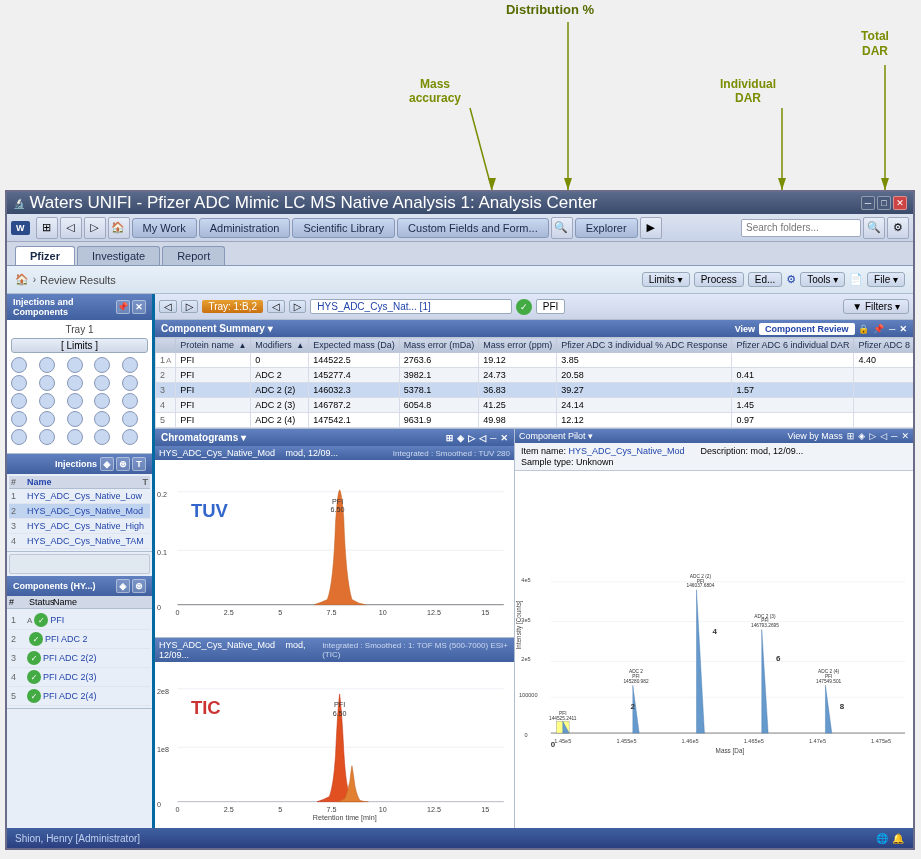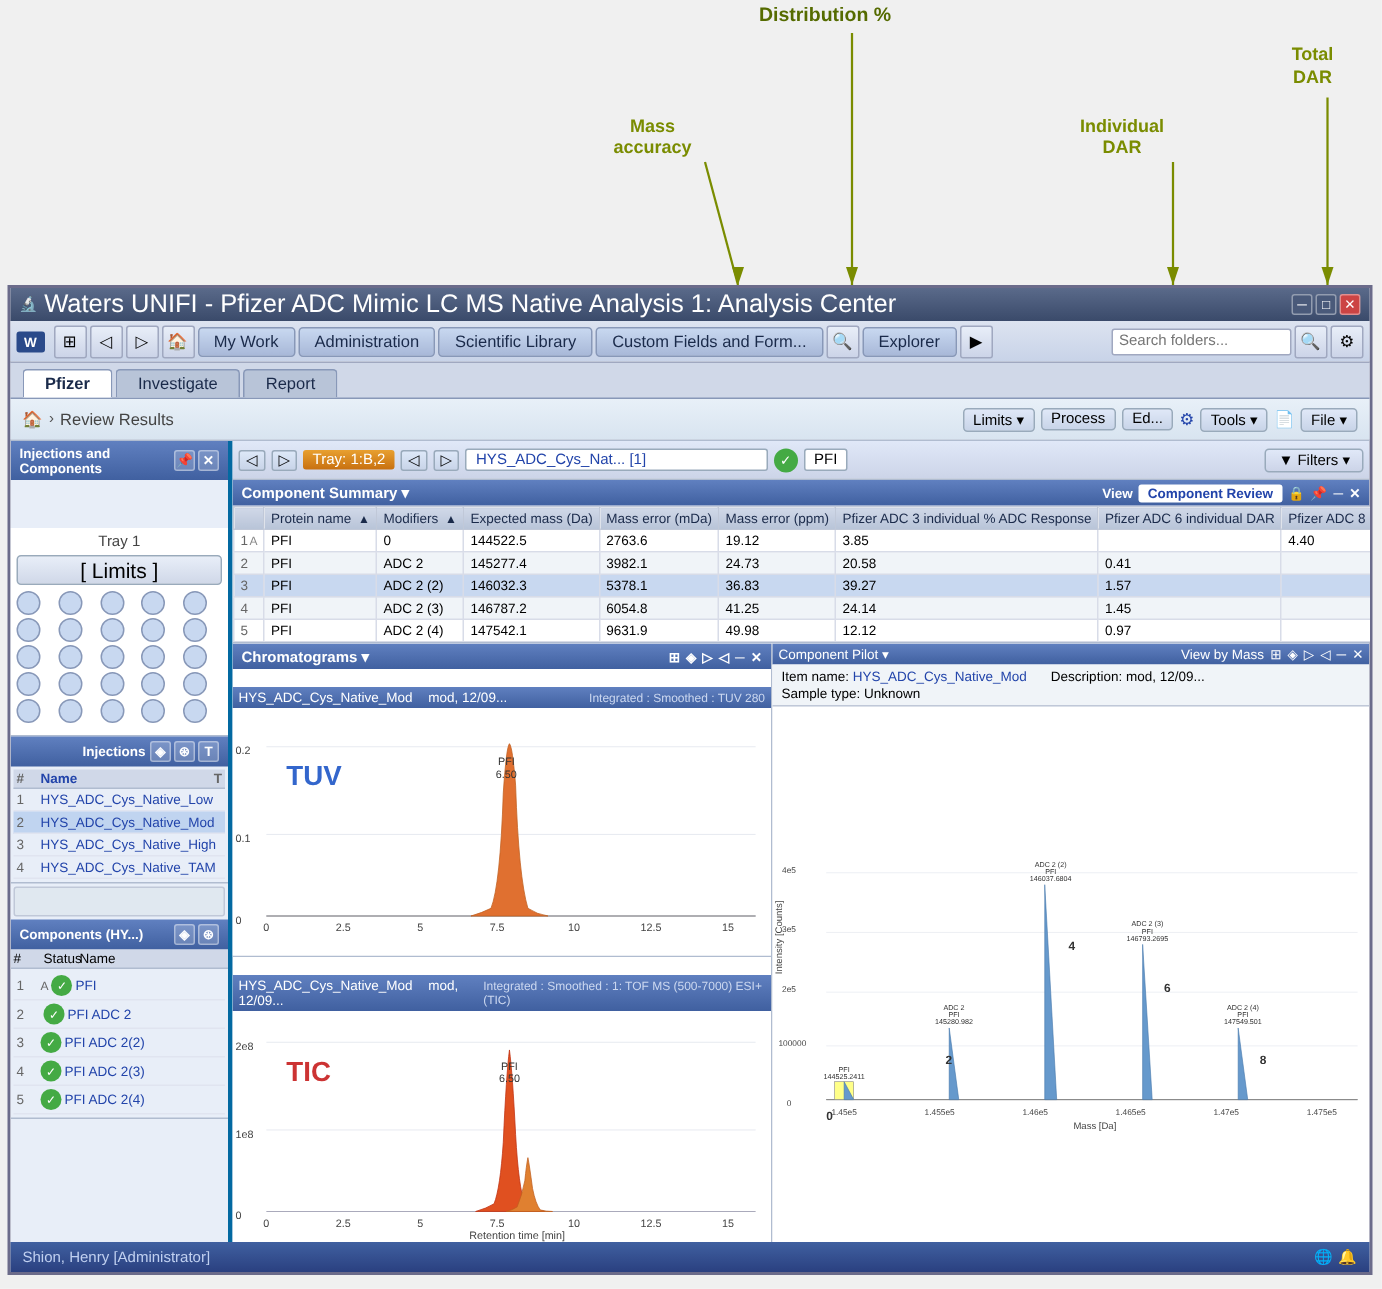--- a/index.html
+++ b/index.html
@@ -198,34 +198,33 @@
       border-radius: 2px;
       font-size: 9px;
       color: white;
       display: flex; align-items: center; justify-content: center;
       cursor: pointer;
     }
     .sidebar-content {
       background: white;
       padding: 4px;
       font-size: 10px;
-      margin-top: 32px;
     }
     .tray-label {
       text-align: center;
       font-size: 10px;
       color: #444;
       margin-bottom: 3px;
     }
     .limits-btn {
       background: linear-gradient(to bottom, #e8eef8, #d0d8e8);
       border: 1px solid #9ab;
       border-radius: 3px;
       padding: 1px 8px;
-      font-size: 14px;
+      font-size: 10px;
       text-align: center;
       margin: 2px auto;
       display: block;
       cursor: pointer;
     }
     .tray-grid {
       display: grid;
       grid-template-columns: repeat(5, 1fr);
       gap: 2px;
       margin: 4px 0;
@@ -395,21 +394,20 @@
       overflow: hidden;
     }
 
     
     .chrom-panel {
       width: 360px;
       border-right: 1px solid #b0bcd0;
       display: flex;
       flex-direction: column;
       background: white;
-      gap: 12px;
     }
     .chrom-sub {
       flex: 1;
       border-bottom: 1px solid #b0bcd0;
       display: flex;
       flex-direction: column;
     }
     .chrom-sub:last-child { border-bottom: none; }
     .sub-header {
       background: linear-gradient(to bottom, #6080c0, #4060a0);

